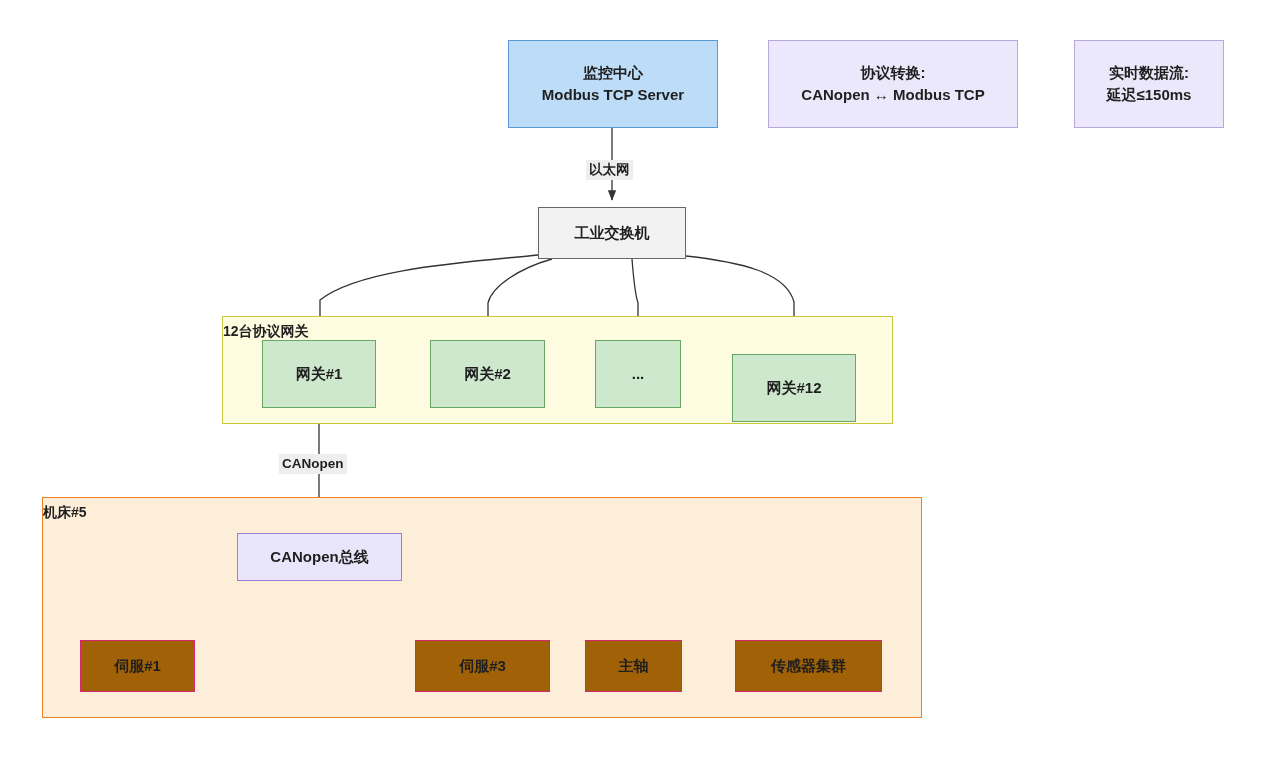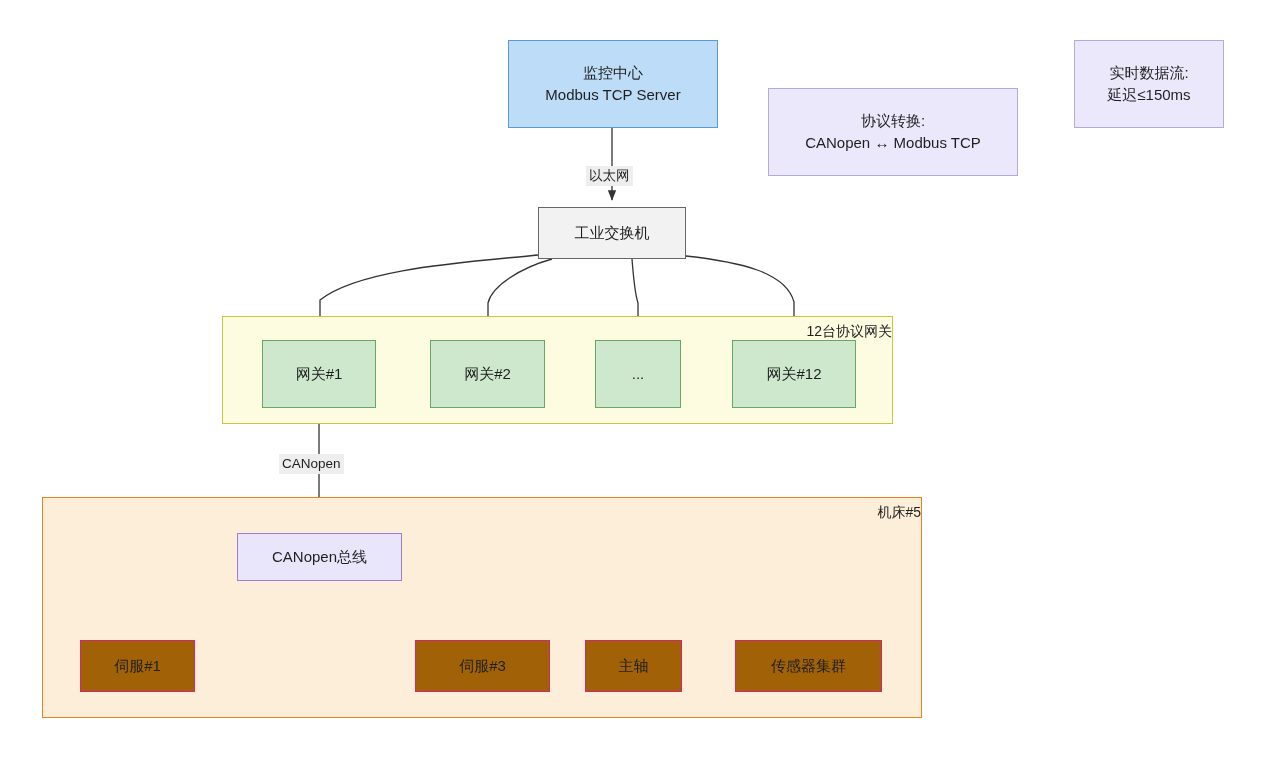--- a/index.html
+++ b/index.html
@@ -9,20 +9,21 @@
   }
   body {
     font-family: "Liberation Sans", "DejaVu Sans", sans-serif;
   }
   #canvas {
     position: relative;
     width: 1268px;
     height: 766px;
     background: #ffffff;
     overflow: hidden;
+    font-weight: bold;
   }
   svg.edges {
     position: absolute;
     left: 0;
     top: 0;
     width: 1268px;
     height: 766px;
     pointer-events: none;
   }
   .node {
@@ -44,42 +45,42 @@
   .n-monitor {
     left: 508px; top: 40px; width: 210px; height: 88px;
     background: #bcdcf7;
     border: 1.6px solid #5b9bd5;
   }
   
   .n-note {
     background: #ece8fb;
     border: 1.3px solid #b9a8dd;
   }
-  .n-note-convert { left: 768px; top: 40px; width: 250px; height: 88px; margin-top: 48px; }
+  .n-note-convert { left: 768px; top: 40px; width: 250px; height: 88px; }
   .n-note-latency { left: 1074px; top: 40px; width: 150px; height: 88px; }
 
   
   .n-switch {
     left: 538px; top: 207px; width: 148px; height: 52px;
     background: #f2f2f2;
     border: 1.2px solid #666666;
   }
 
   
   .group {
     position: absolute;
     box-sizing: border-box;
     z-index: 1;
   }
   .group-title {
     position: absolute;
     top: 6px;
     left: 0;
     width: 100%;
-    text-align: right;
+    text-align: left;
     font-size: 14px;
     color: #1f1f1f;
   }
   .g-gateways {
     left: 222px; top: 316px; width: 671px; height: 108px;
     background: #fdfbe0;
     border: 1.4px solid #c8c93c;
   }
   .g-machine {
     left: 42px; top: 497px; width: 880px; height: 221px;
@@ -89,21 +90,21 @@
 
   
   .n-gw {
     background: #cde8cd;
     border: 1.3px solid #67a867;
     height: 68px; top: 340px;
   }
   .gw1  { left: 262px; width: 114px; }
   .gw2  { left: 430px; width: 115px; }
   .gwd  { left: 595px; width: 86px;  }
-  .gw12 { left: 732px; width: 124px; }
+  .gw12 { left: 732px; width: 124px; margin-top: 14px; }
 
   
   .n-bus {
     left: 237px; top: 533px; width: 165px; height: 48px;
     background: #e9e6fb;
     border: 1.3px solid #9b7fd4;
   }
 
   
   .n-dev {
@@ -121,21 +122,21 @@
   .edge-label {
     position: absolute;
     background: #eeeeee;
     color: #1f1f1f;
     font-size: 13.5px;
     line-height: 1.3;
     padding: 1px 3px;
     white-space: nowrap;
     z-index: 4;
   }
-  .lbl-eth { left: 586px; top: 166px; }
+  .lbl-eth { left: 586px; top: 160px; }
   .lbl-can { left: 279px; top: 454px; }
 </style>
 </head>
 <body>
 
 <div id="canvas">
 
   <svg class="edges" viewBox="0 0 1268 766">
     <defs>
       <marker id="arrow" markerWidth="9" markerHeight="9" refX="7.5" refY="3.2" orient="auto" markerUnits="strokeWidth">

